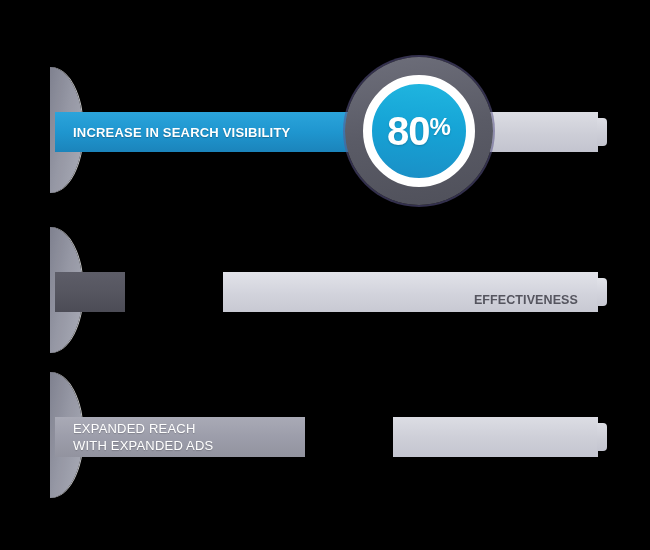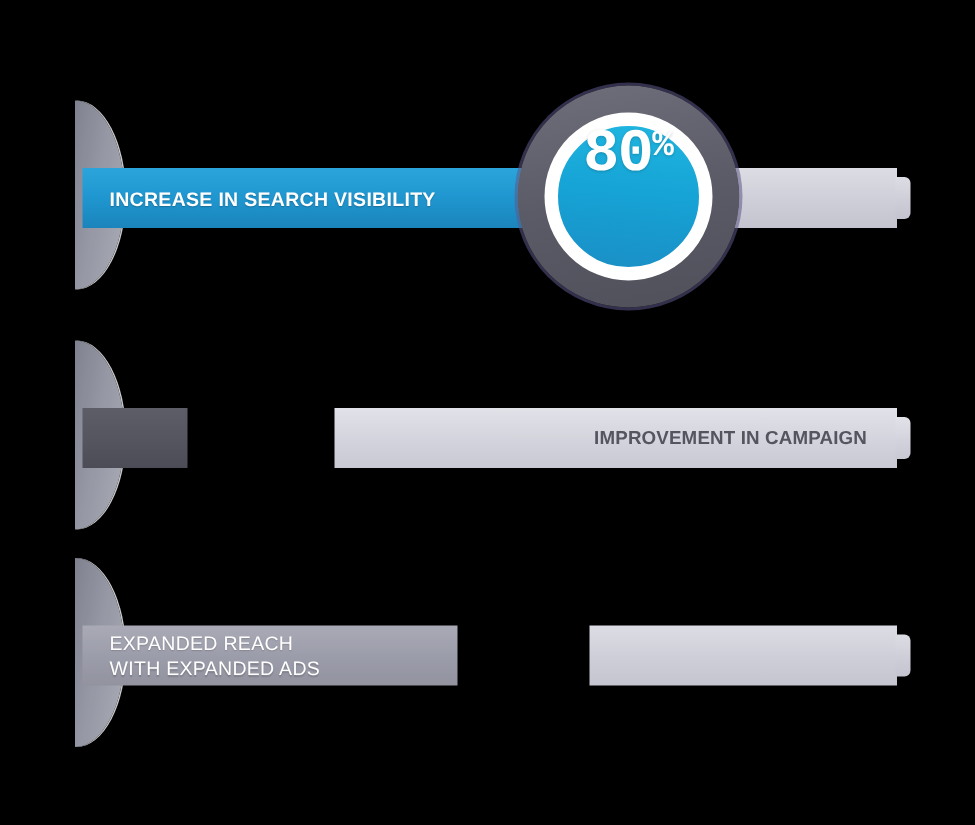--- a/index.html
+++ b/index.html
@@ -154,23 +154,23 @@
     justify-content: center;
     background: linear-gradient(170deg, #6e6f7b 0%, #5a5b66 50%, #4f505a 100%);
     box-shadow: 0 0 0 2px rgba(92,88,140,0.55);
   }
 
   .circle-inner {
     width: 112px;
     height: 112px;
     border-radius: 50%;
     display: flex;
+    align-items: center;
     justify-content: center;
     border: 9px solid #ffffff;
-    font-family: Liberation Mono, monospace;
   }
 
   .circle-blue .circle-inner {
     background: linear-gradient(185deg, #20b6e0 0%, #16a4d6 45%, #1a8fc6 100%);
   }
   .circle-dark .circle-inner {
     background: linear-gradient(180deg, #62626e 0%, #585863 55%, #4e4e59 100%);
   }
   .circle-mid .circle-inner {
     background: linear-gradient(180deg, #b9bac4 0%, #a6a7b3 50%, #9798a4 100%);
@@ -217,21 +217,21 @@
     </div>
   </div>
 
   <div class="row row-2">
 
     <div class="half-disc"></div>
 
     <div class="bar bar-dark-stub"></div>
 
     <div class="bar bar-right bar-grey-wide">
-      <span class="bar-text"><span>IMPROVEMENT IN CAMPAIGN</span><br></span>
+      <span class="bar-text"><br><span>EFFECTIVENESS</span></span>
     </div>
 
   </div>
 
   <div class="row row-3">
 
     <div class="half-disc"></div>
 
     <div class="bar bar-right bar-grey-pale"></div>
 

